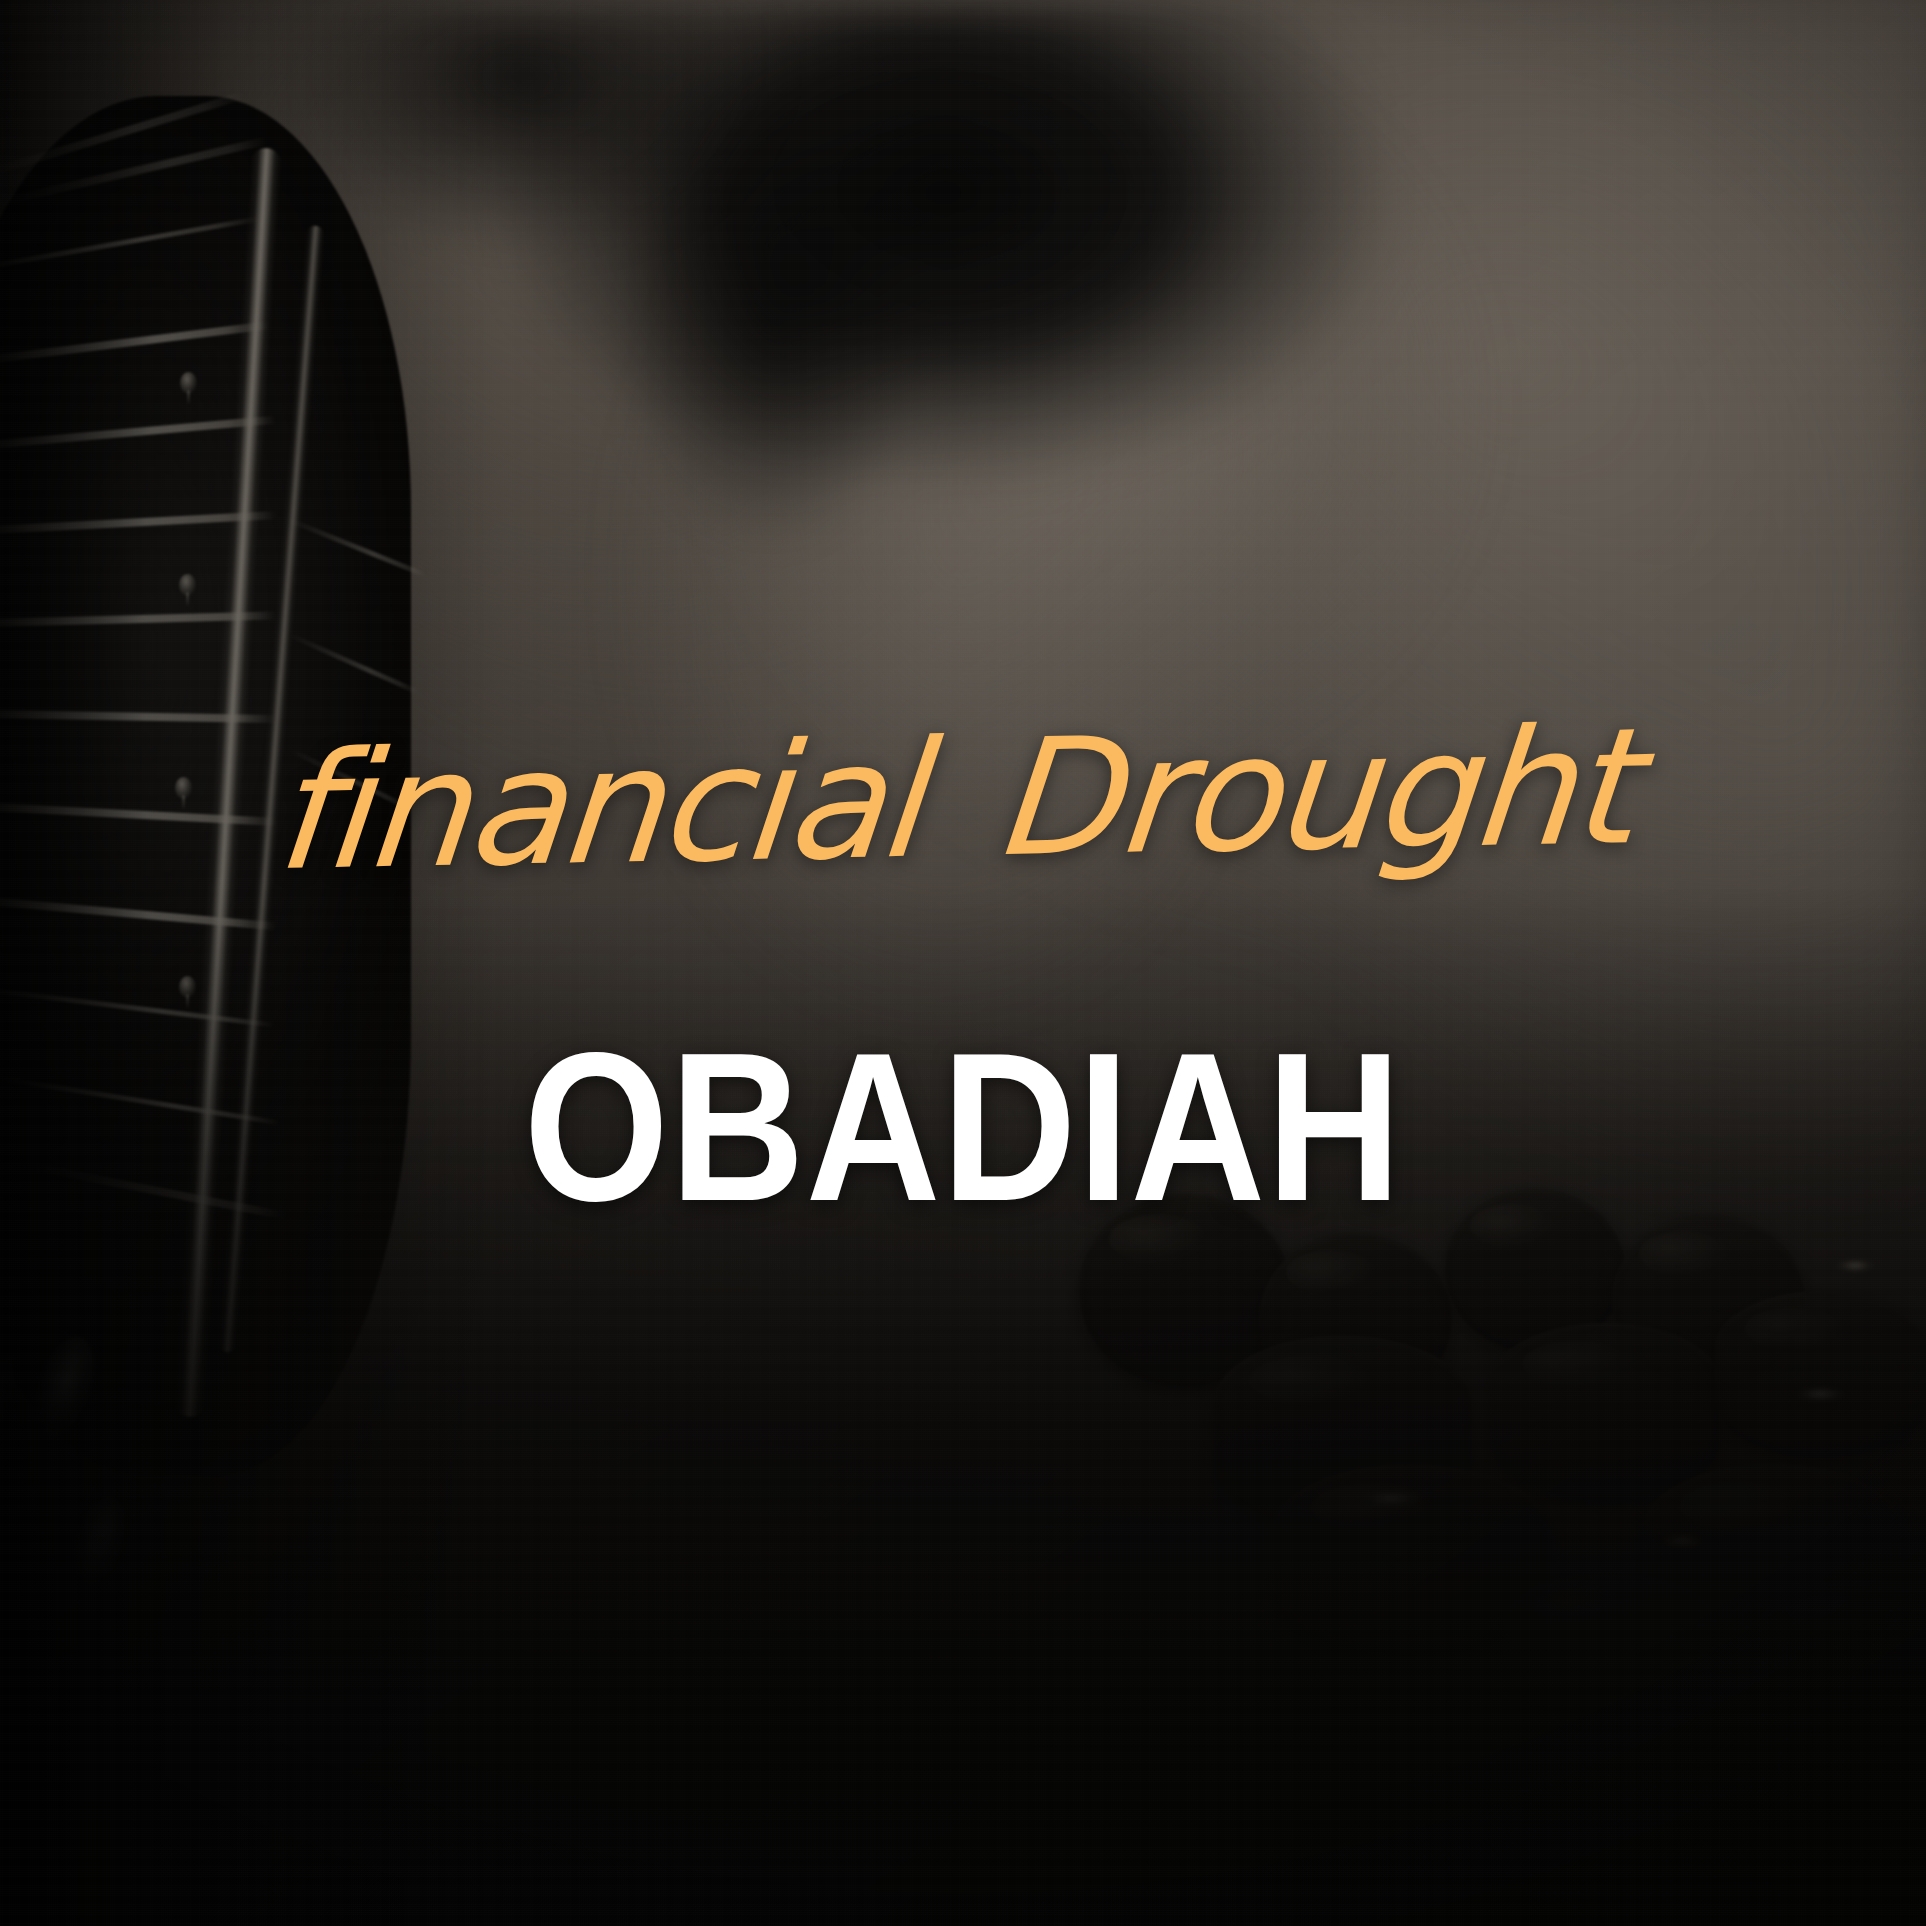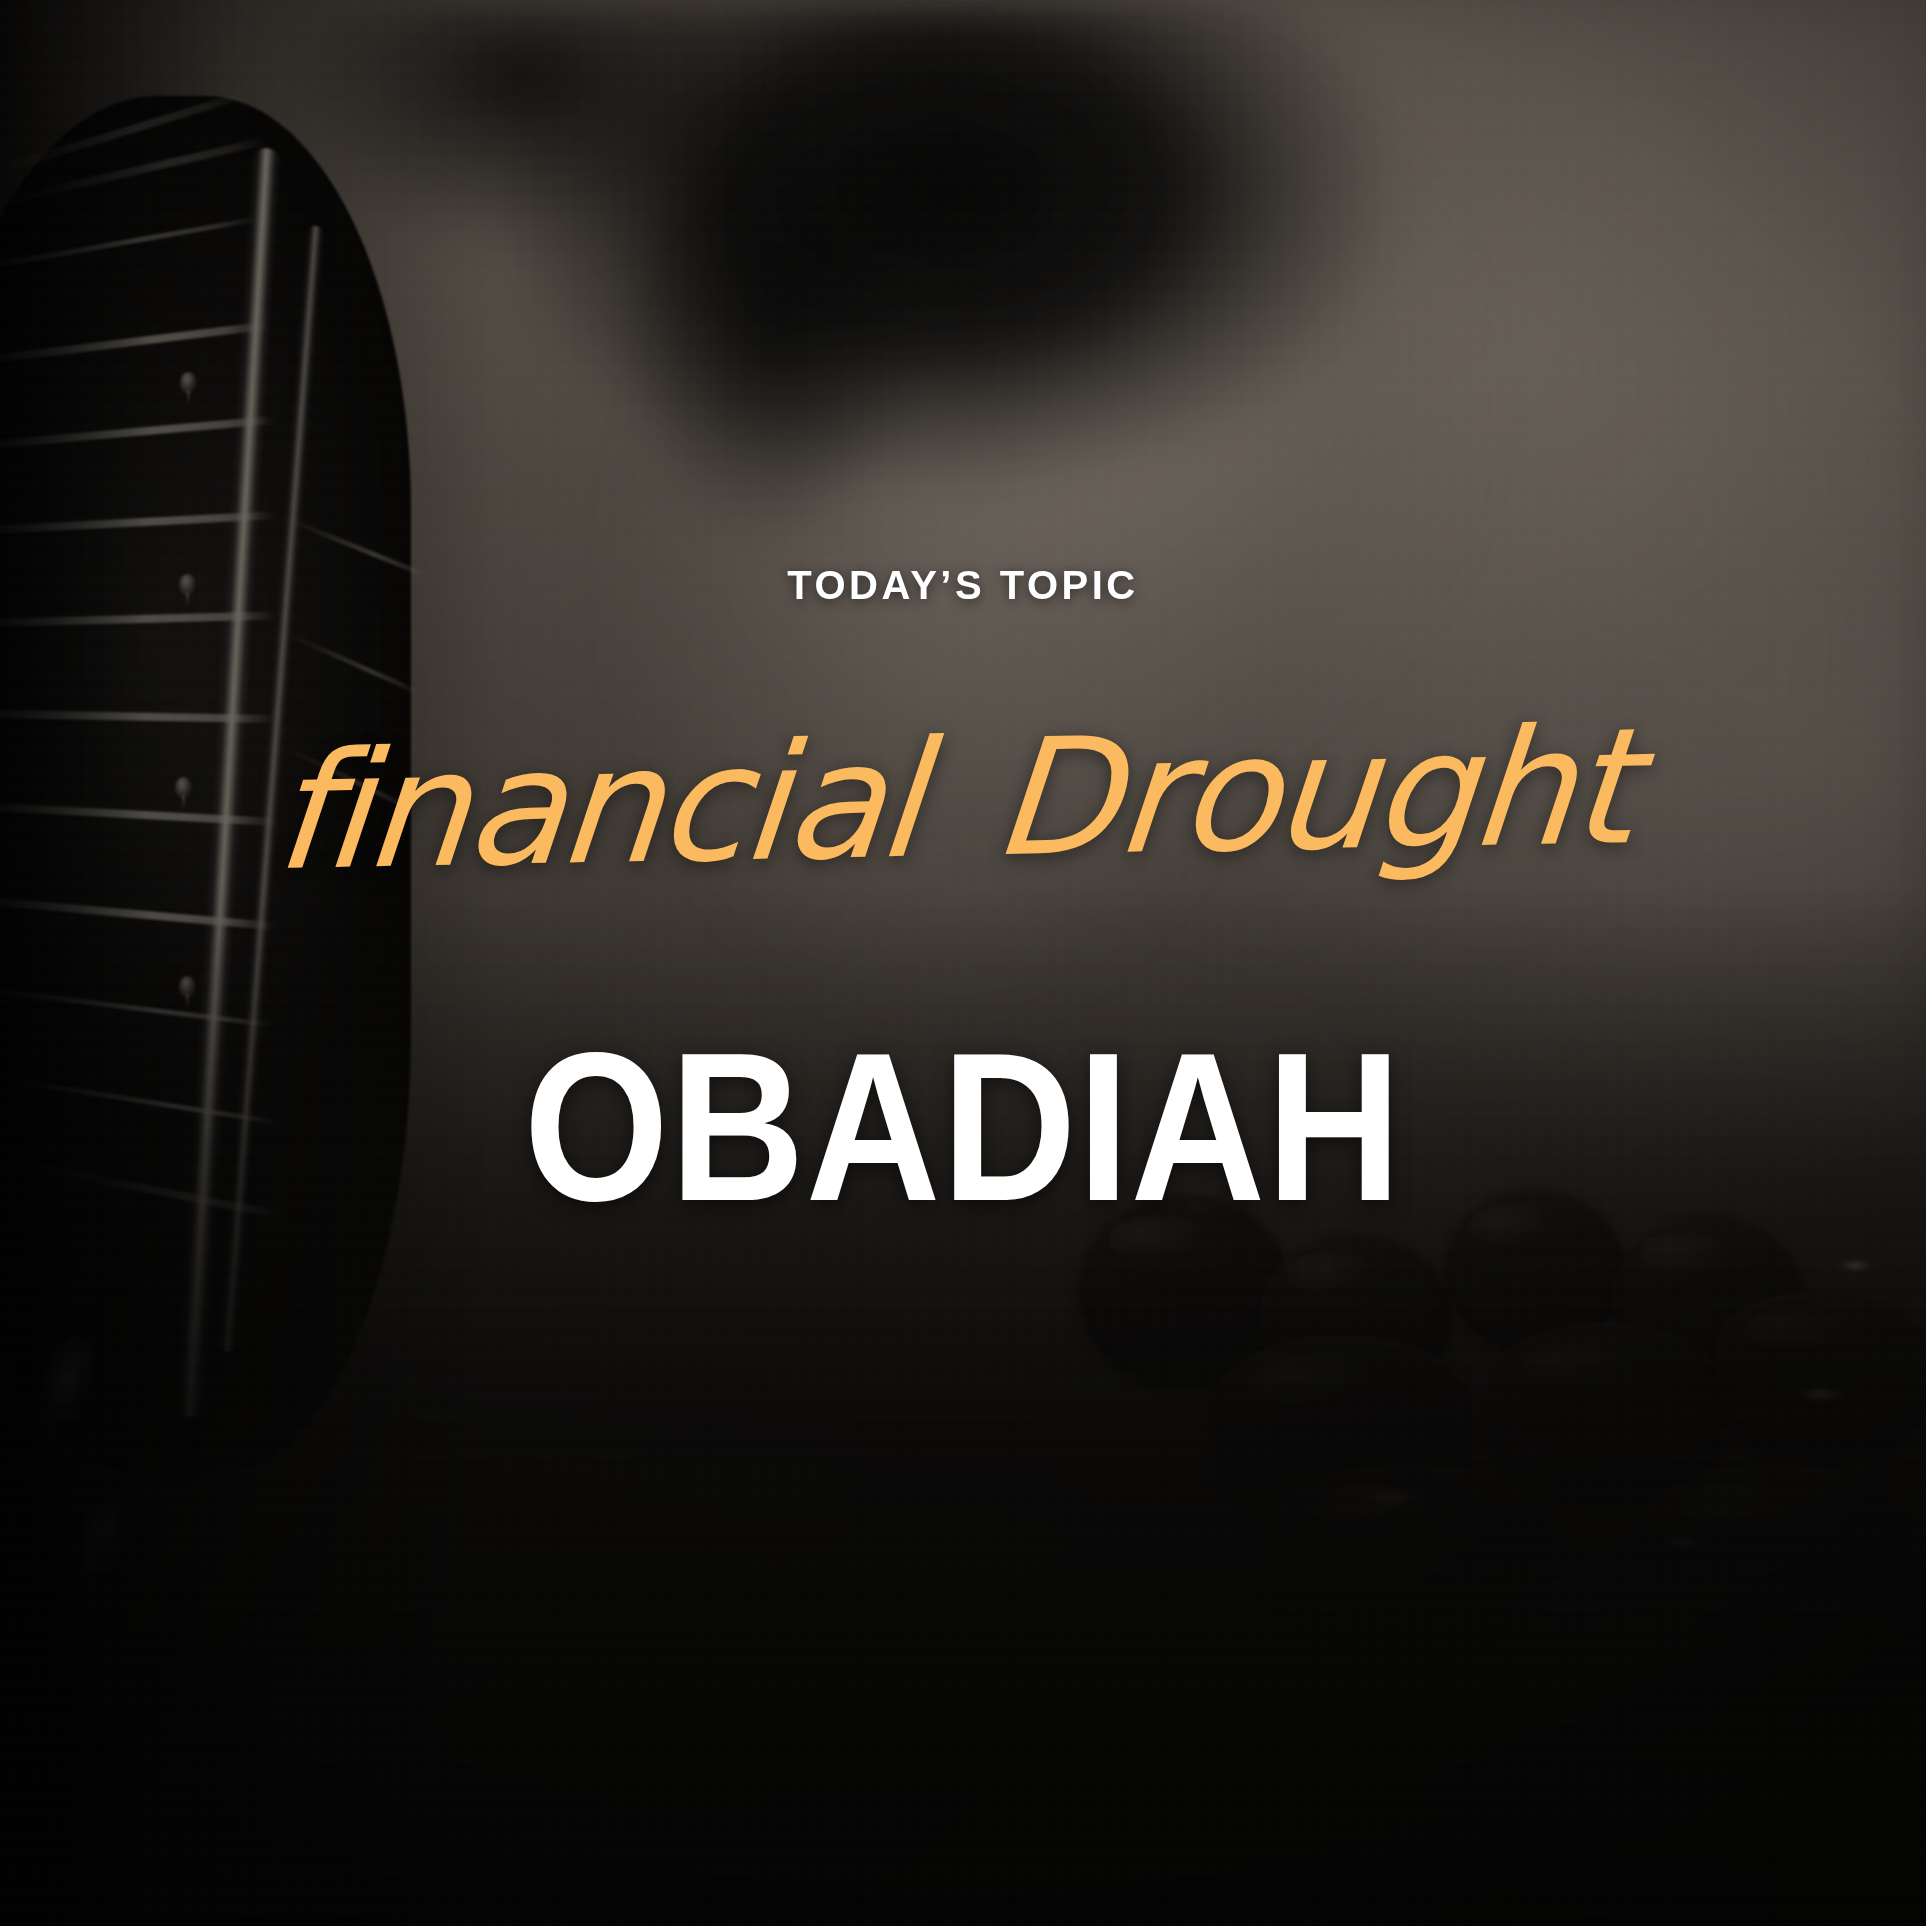--- a/index.html
+++ b/index.html
@@ -277,21 +277,20 @@
     <div class="spark" style="left:154px; top:1400px; width:45px;  height:90px; transform:rotate(16deg);"></div>
   </div>
 
   <div class="photo" id="bg-lower-shadow"></div>
   <div class="photo" id="bg-grade"></div>
   <div class="photo" id="bg-vignette"></div>
   <div class="photo" id="bg-grain"></div>
 
   <div id="text-stack">
 
-    <div id="kicker" style="color: rgb(255, 255, 255);">TODAY’S TOPIC</div>
 
     <div id="script" style="color: rgb(251, 186, 95);">
       <span class="s-word">financial</span>
       <span class="s-word cap">Drought</span>
     </div>
 
     <div id="wordmark" style="color: rgb(255, 255, 255);">OBADIAH</div>
 
   </div>
 

